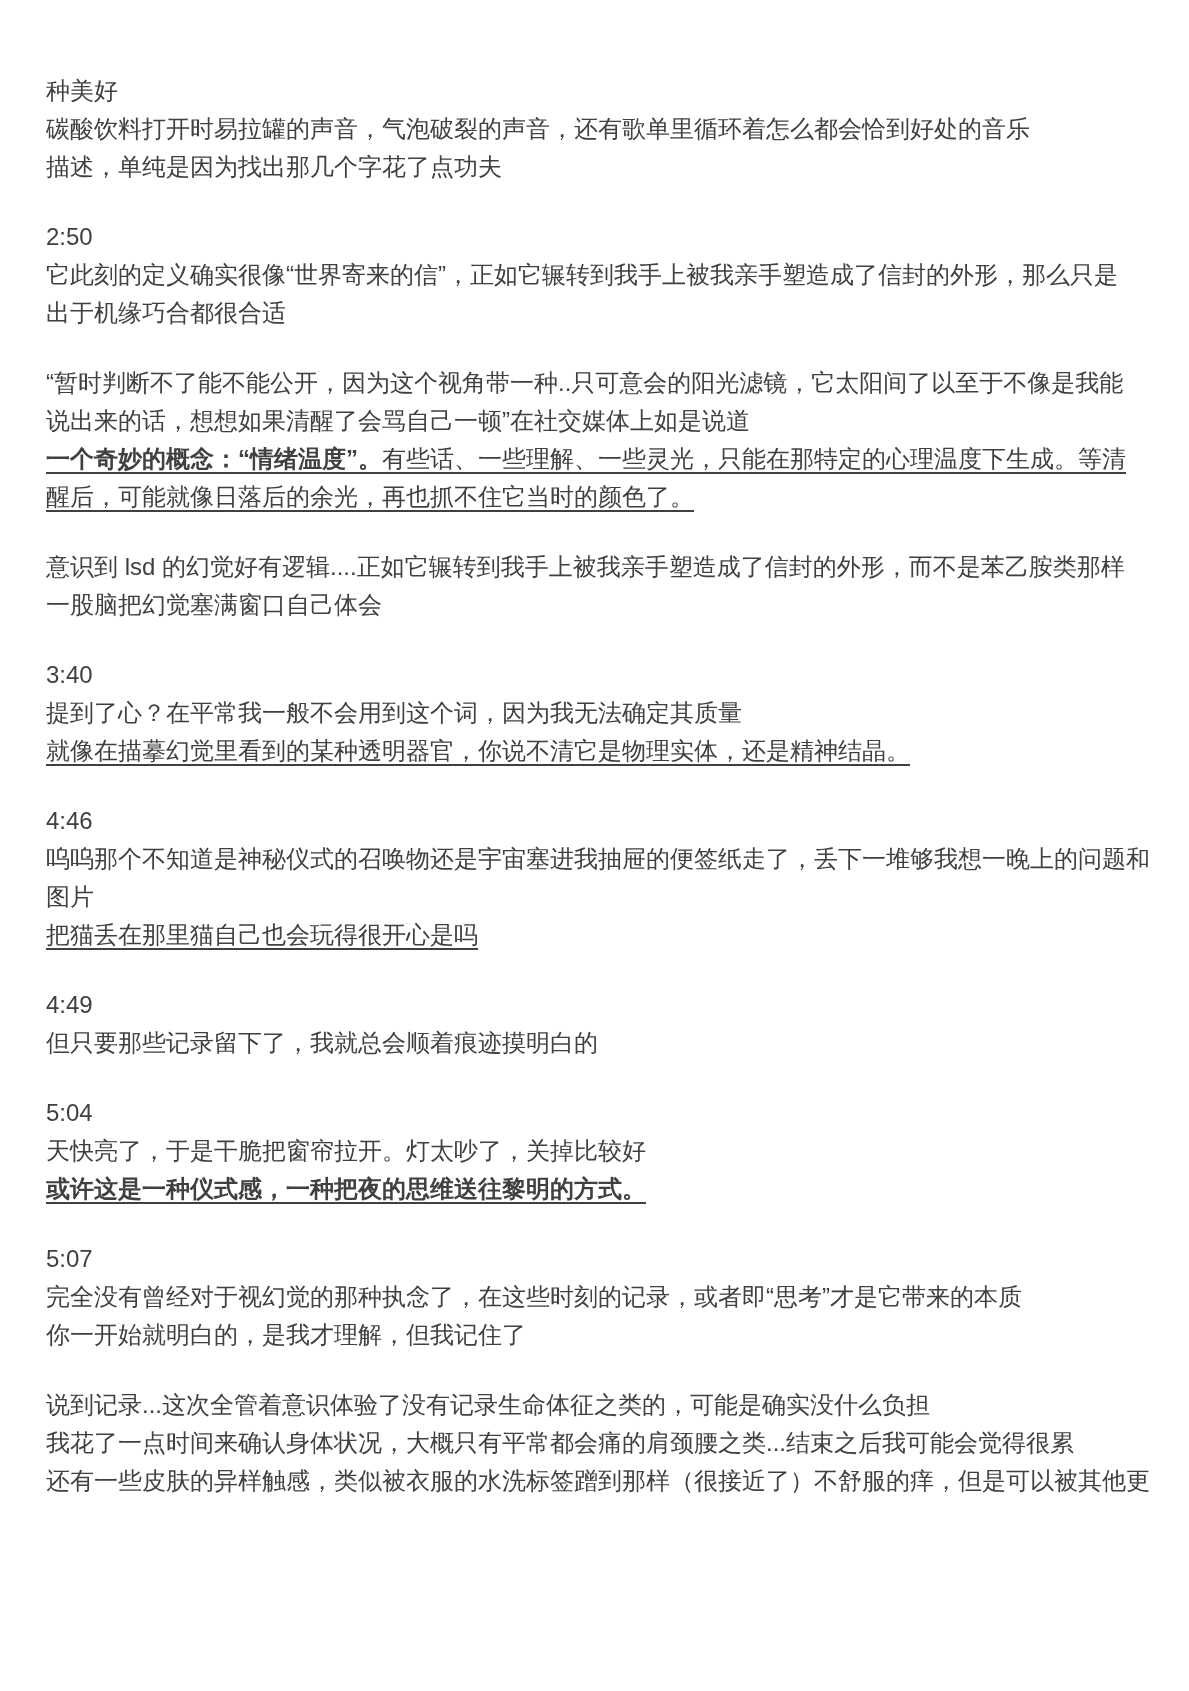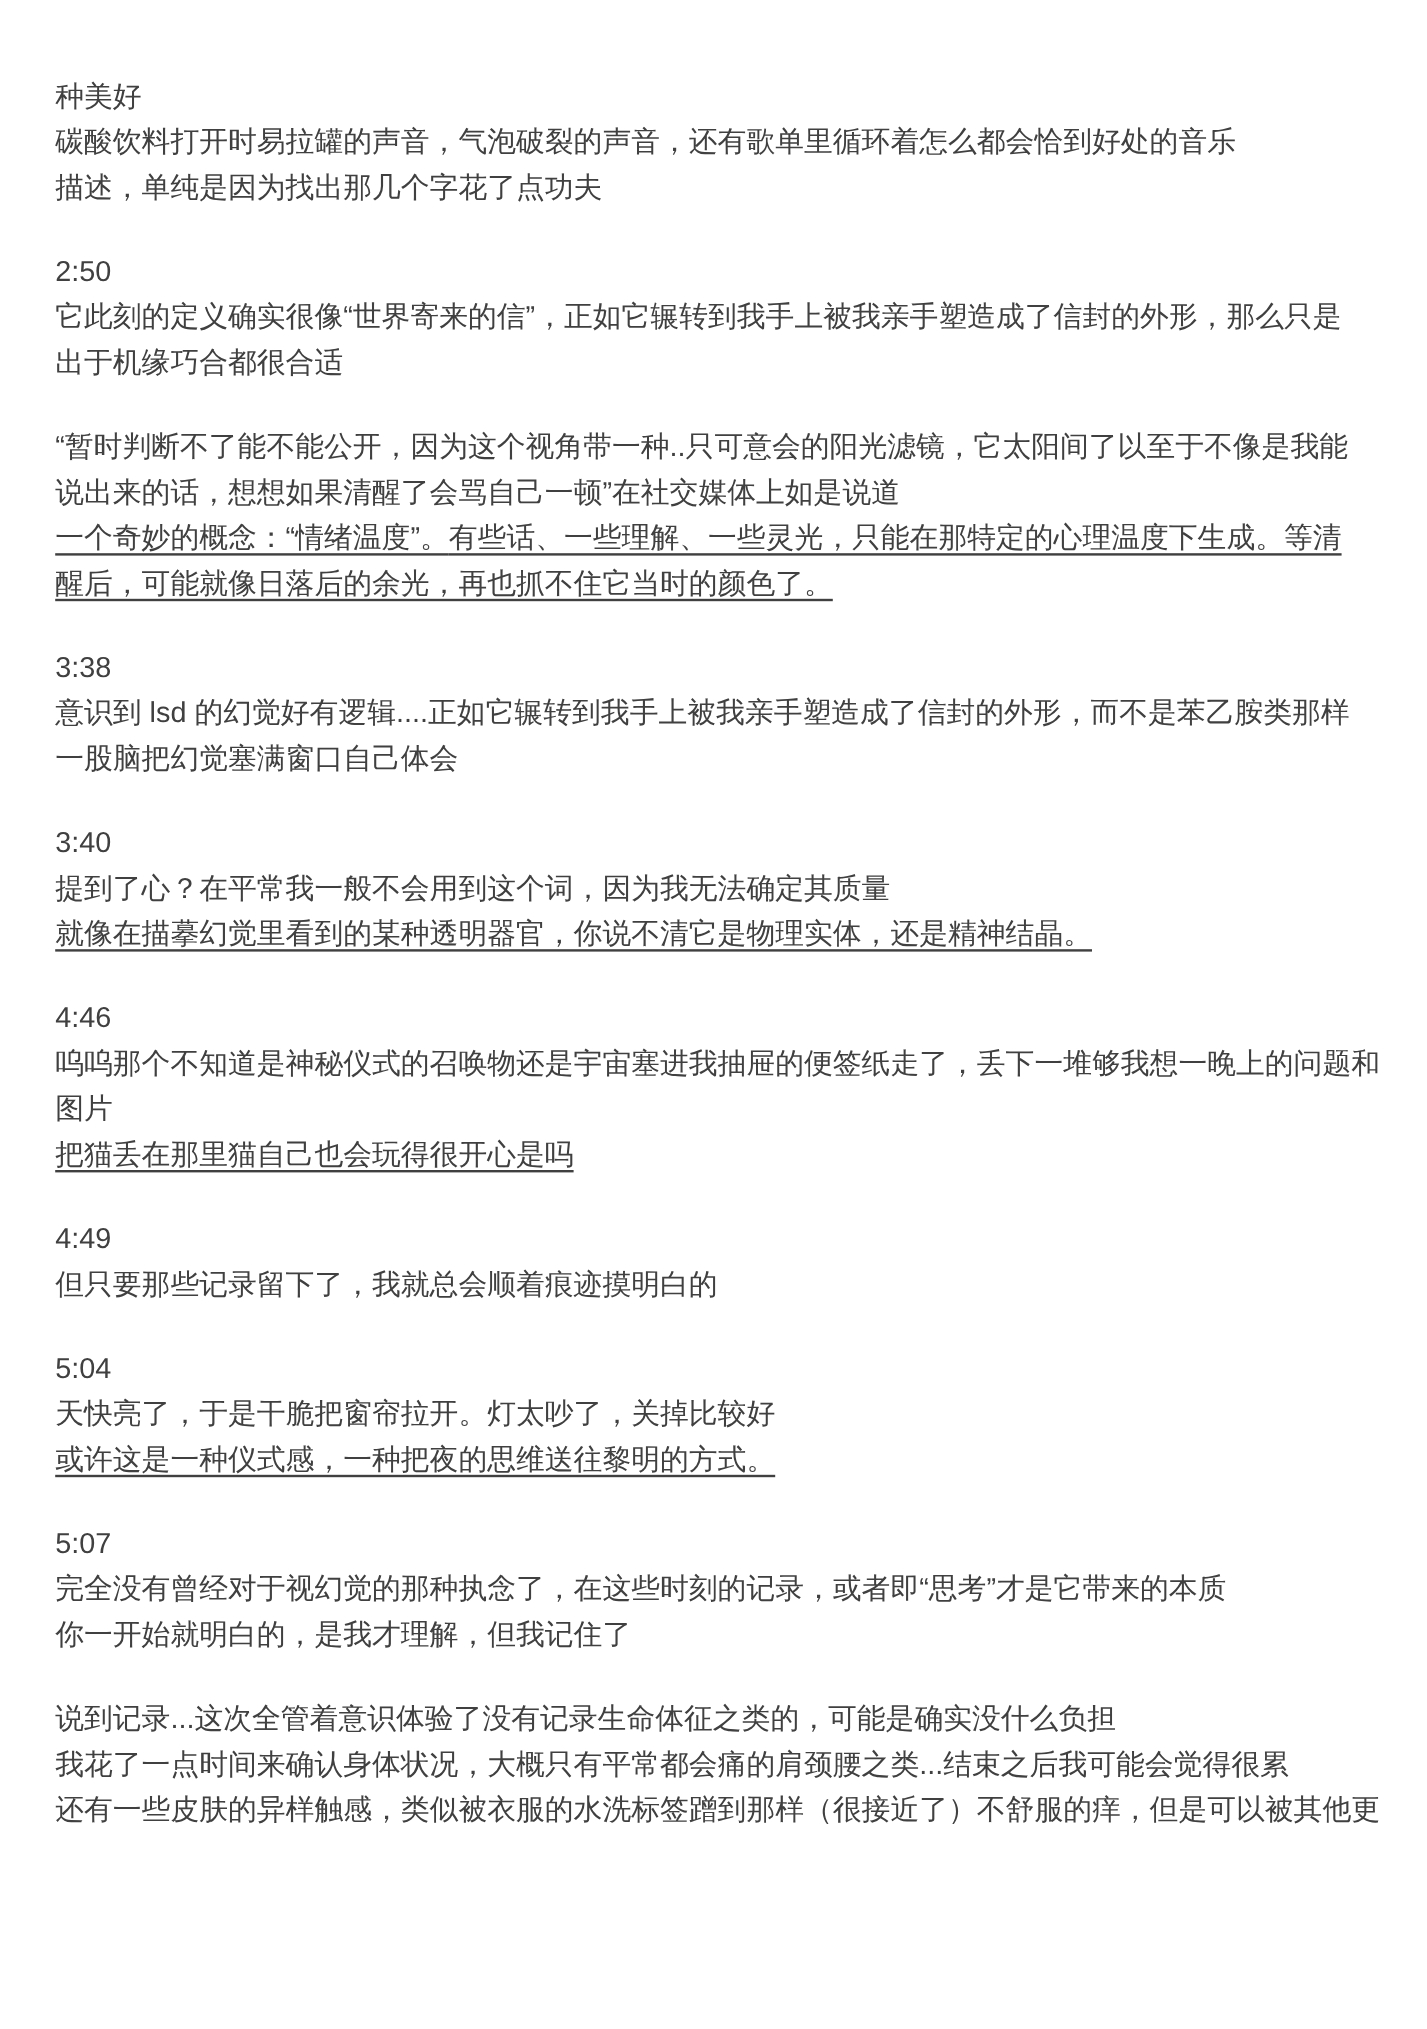--- a/index.html
+++ b/index.html
@@ -12,33 +12,33 @@
     height: 1691px;
     overflow: hidden;
     font-family: "Liberation Sans", sans-serif;
     color: #404040;
   }
   main[data-name="note-document"] {
     box-sizing: border-box;
     padding: 58px 30px 0 46px;
   }
   .block {
-    margin: 4px 0 32px 0;
+    margin: 14px 0 32px 0;
   }
   .block:last-child {
     margin-bottom: 0;
   }
   .line {
     font-size: 24px;
     line-height: 38px;
     white-space: nowrap;
     font-weight: 400;
   }
   .seg.b {
-    font-weight: 400;
+    font-weight: 700;
   }
   .seg.u {
     text-decoration: underline;
     text-decoration-thickness: 2px;
     text-underline-offset: 5px;
   }
 </style>
 </head>
 <body style="background: rgb(255, 255, 255); color: rgb(64, 64, 64);">
 
@@ -54,21 +54,20 @@
         <div class="line" data-name="text-line"><span class="seg" data-name="text-segment">它此刻的定义确实很像“世界寄来的信”，正如它辗转到我手上被我亲手塑造成了信封的外形，那么只是</span></div>
         <div class="line" data-name="text-line"><span class="seg" data-name="text-segment">出于机缘巧合都很合适</span></div>
       </div>
       <div class="block" data-name="paragraph-block">
         <div class="line" data-name="text-line"><span class="seg" data-name="text-segment">“暂时判断不了能不能公开，因为这个视角带一种..只可意会的阳光滤镜，它太阳间了以至于不像是我能</span></div>
         <div class="line" data-name="text-line"><span class="seg" data-name="text-segment">说出来的话，想想如果清醒了会骂自己一顿”在社交媒体上如是说道</span></div>
         <div class="line" data-name="text-line"><span class="seg b u" data-name="text-segment">一个奇妙的概念：“情绪温度”。</span><span class="seg u" data-name="text-segment">有些话、一些理解、一些灵光，只能在那特定的心理温度下生成。等清</span></div>
         <div class="line" data-name="text-line"><span class="seg u" data-name="text-segment">醒后，可能就像日落后的余光，再也抓不住它当时的颜色了。</span></div>
       </div>
       <div class="block" data-name="paragraph-block">
-        <div class="line" data-name="timestamp-line"><span class="seg" data-name="text-segment">3:38</span></div>
         <div class="line" data-name="text-line"><span class="seg" data-name="text-segment">意识到 lsd 的幻觉好有逻辑....正如它辗转到我手上被我亲手塑造成了信封的外形，而不是苯乙胺类那样</span></div>
         <div class="line" data-name="text-line"><span class="seg" data-name="text-segment">一股脑把幻觉塞满窗口自己体会</span></div>
       </div>
       <div class="block" data-name="paragraph-block">
         <div class="line" data-name="timestamp-line"><span class="seg" data-name="text-segment">3:40</span></div>
         <div class="line" data-name="text-line"><span class="seg" data-name="text-segment">提到了心？在平常我一般不会用到这个词，因为我无法确定其质量</span></div>
         <div class="line" data-name="text-line"><span class="seg u" data-name="text-segment">就像在描摹幻觉里看到的某种透明器官，你说不清它是物理实体，还是精神结晶。</span></div>
       </div>
       <div class="block" data-name="paragraph-block">
         <div class="line" data-name="timestamp-line"><span class="seg" data-name="text-segment">4:46</span></div>

